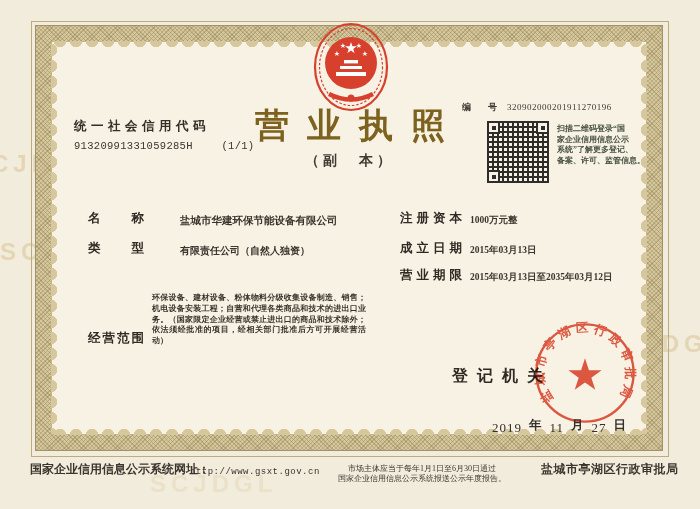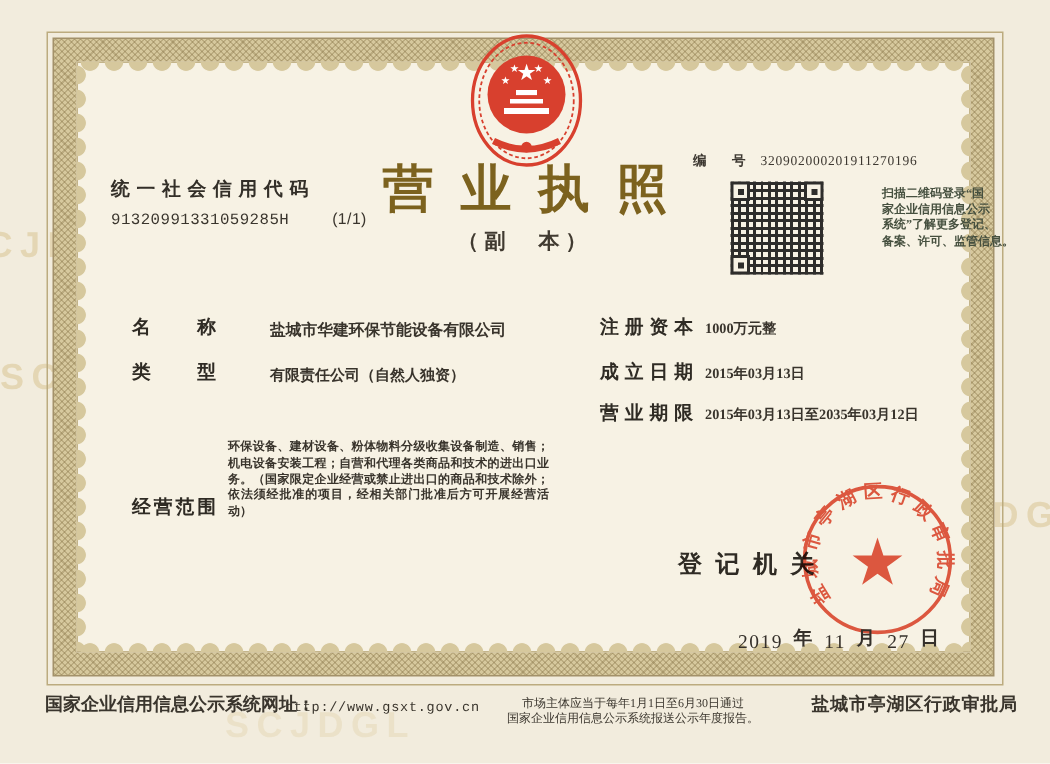--- a/index.html
+++ b/index.html
@@ -34,34 +34,34 @@
   .wm-cn{position:absolute;font-size:30px;letter-spacing:34px;color:rgba(224,120,88,.16);
          font-weight:700;pointer-events:none;white-space:nowrap;}
   
   .emblem{position:absolute;left:311px;top:22px;z-index:5;}
   .serial{position:absolute;left:462px;top:101px;font-size:9px;letter-spacing:.5px;color:#3d3831;}
   .serial .lab{letter-spacing:4px;margin-right:6px;font-weight:600;}
   .credit{position:absolute;left:74px;top:118px;}
   .credit .lab{font-size:12.5px;font-weight:600;letter-spacing:4.5px;color:#332f28;}
   .credit .code{margin-top:5px;font-size:10.5px;font-family:"Liberation Mono","DejaVu Sans Mono",monospace;
                 letter-spacing:.3px;color:#3a352d;}
-  .credit .pg{margin-left:22px;font-family:Liberation Sans, sans-serif;}
+  .credit .pg{margin-left:22px;font-family:Liberation Mono, monospace;}
   .title{position:absolute;left:0;right:0;top:103px;text-align:center;font-size:34px;font-weight:700;
          color:#7c621e;letter-spacing:18px;text-indent:18px;}
   .subtitle{position:absolute;left:0;right:0;top:152px;text-align:center;font-size:14px;
             letter-spacing:4px;color:#403a30;font-weight:600;}
   
   .qr{position:absolute;left:487px;top:121px;width:62px;height:62px;
       background-image:repeating-linear-gradient(90deg,#2e2d2b 0 2px,transparent 2px 5px),
                        repeating-linear-gradient(0deg,#2e2d2b 0 2px,transparent 2px 5px);}
   .finder{position:absolute;width:13px;height:13px;background:#f7f2e4;border:2px solid #2e2d2b;box-sizing:border-box;}
   .finder::after{content:"";position:absolute;left:2.5px;top:2.5px;width:4px;height:4px;background:#2e2d2b;}
   .f-tl{left:0;top:0;} .f-tr{right:0;top:0;} .f-bl{left:0;bottom:0;}
   .qr-caption{position:absolute;left:557px;top:124px;width:94px;font-size:8px;line-height:10.5px;
-              color:#46503f;font-weight:600;margin-left:31px;}
+              color:#46503f;font-weight:600;}
   
   .row{position:absolute;display:flex;align-items:flex-end;}
   .flabel{font-size:12.5px;font-weight:600;color:#2f2b24;text-align:justify;text-align-last:justify;
           flex:0 0 auto;}
   .lw{width:56px;} .rw{width:62px;}
   .fvalue{font-size:10.5px;font-weight:600;color:#39342c;line-height:13px;}
   .scope-val{font-size:8px;font-weight:600;line-height:10.8px;width:214px;text-align:justify;}
   
   .reg-label{position:absolute;left:452px;top:366px;font-size:16px;font-weight:700;
              letter-spacing:9px;color:#2f2b24;}

